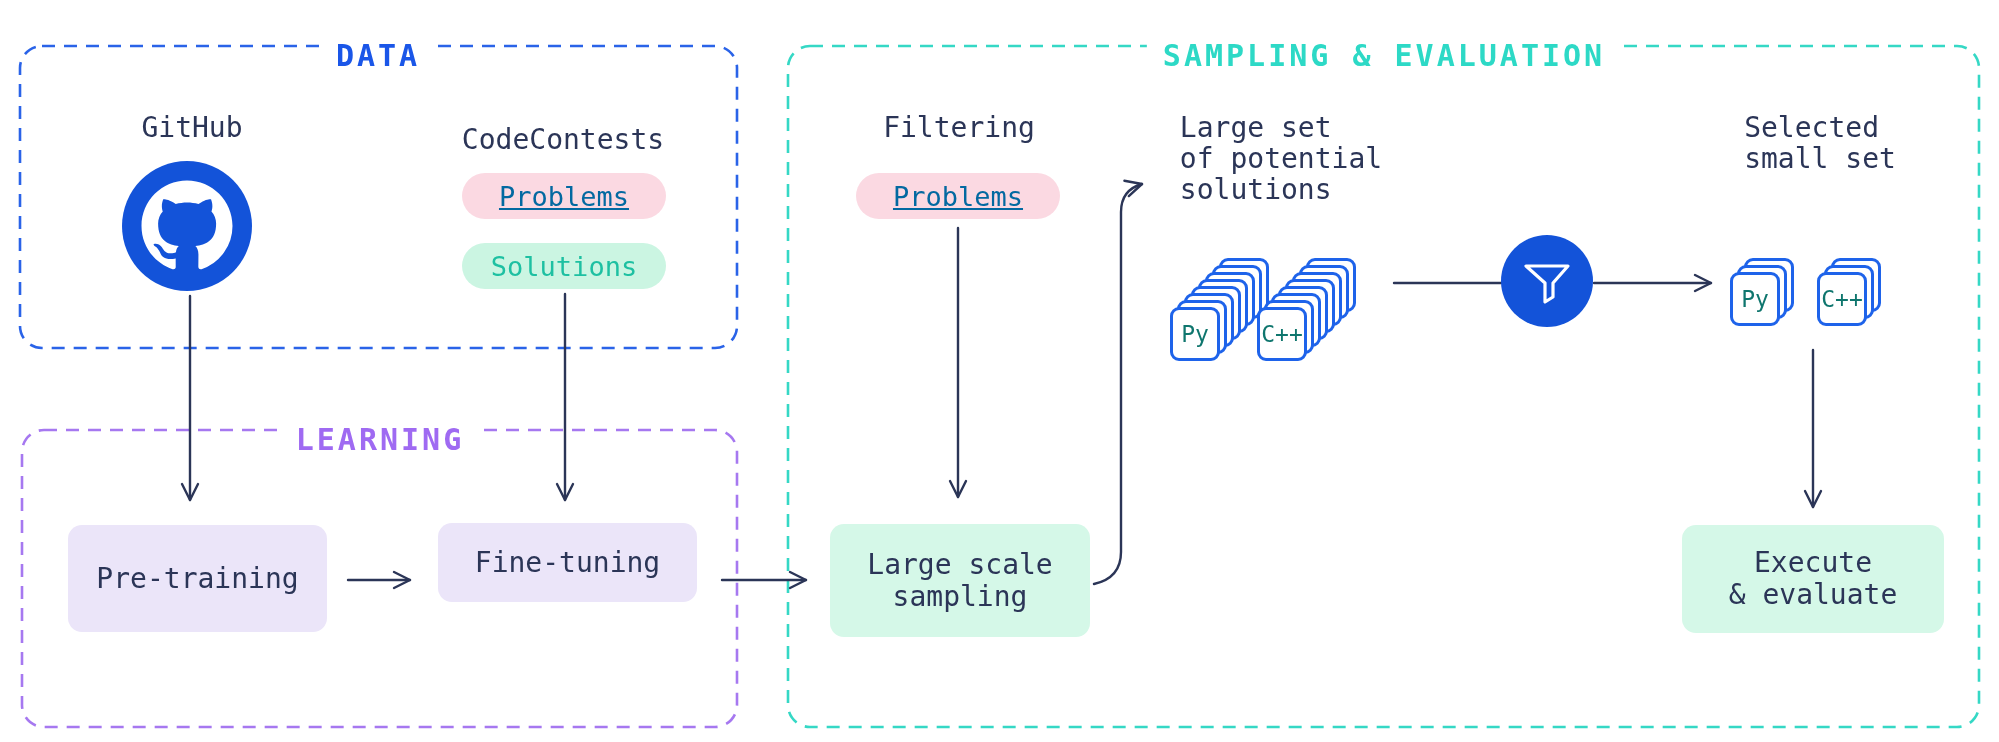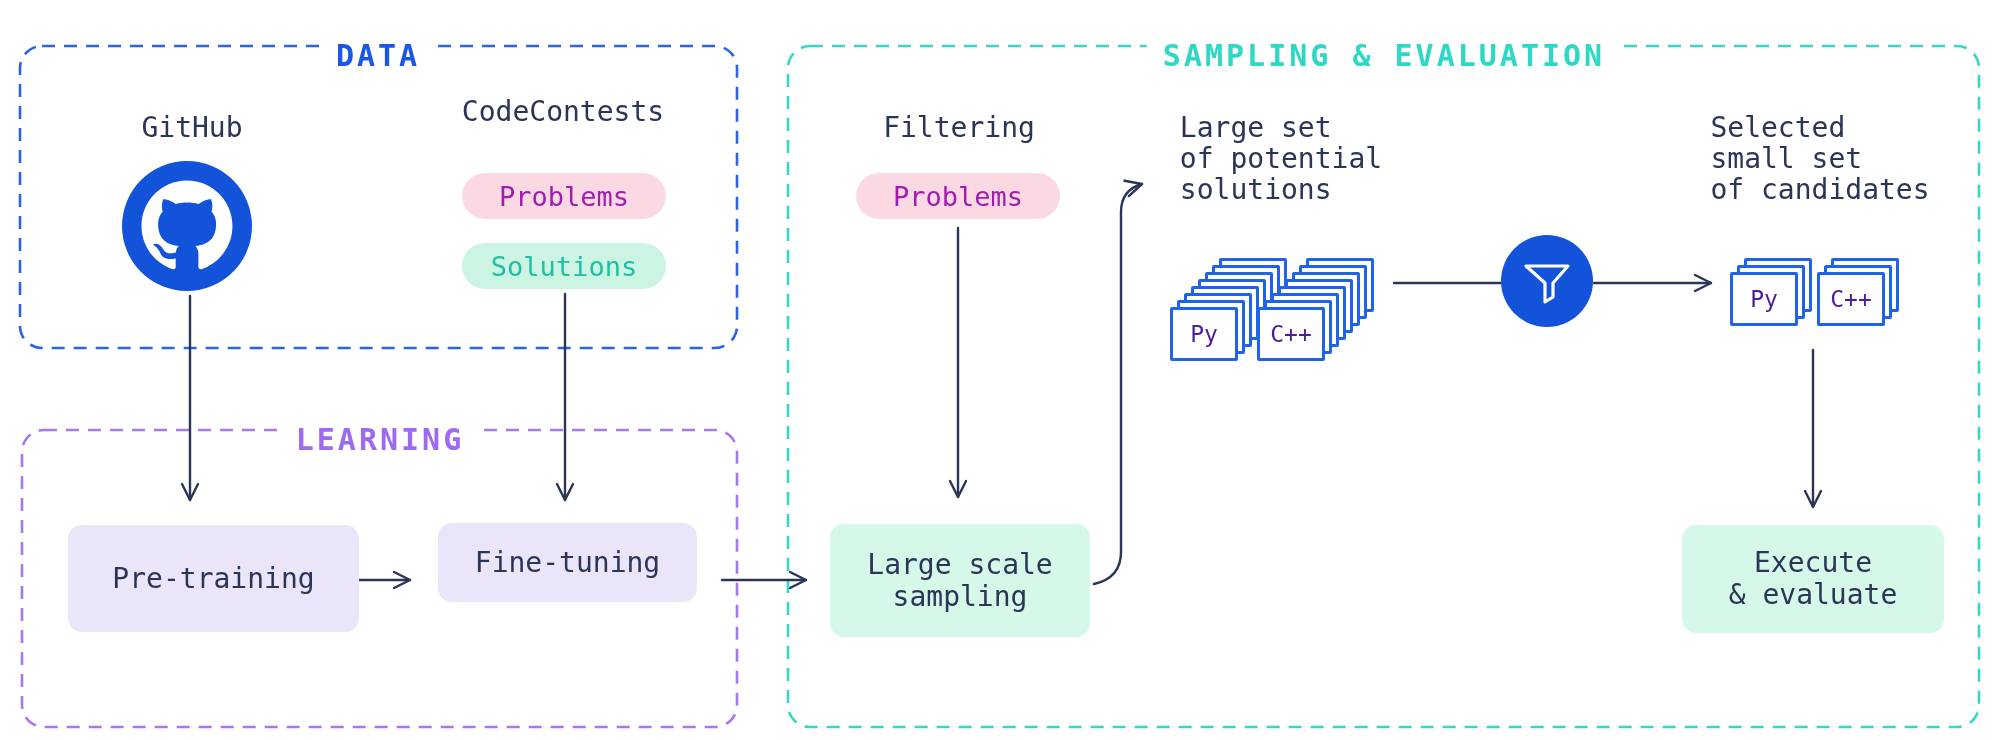--- a/index.html
+++ b/index.html
@@ -27,52 +27,52 @@
     text-align:left;color:#2b3557;font-size:28px;line-height:31px;
     white-space:nowrap;
   }
 
   
   .badge{
     position:absolute;z-index:2;width:204px;height:46px;border-radius:23px;
     display:flex;align-items:center;justify-content:center;
     font-size:27px;
   }
-  .badge-pink{background:#fbd9e2;color:#a21caf;}
+  .badge-pink{background:#fbd9e2;color:#0369a1;text-decoration:underline;}
   .badge-mint{background:#cbf5e2;color:#1ec0a2;}
 
   
   .process-box{
     position:absolute;z-index:2;border-radius:14px;
     display:flex;flex-direction:column;align-items:center;justify-content:center;
     color:#2b3557;font-size:28px;line-height:32px;text-align:center;
   }
   .box-lavender{background:#ebe5f9;}
   .box-green{background:#d5f8e8;}
-  #box-pretraining{left:68px;top:525px;width:291px;height:107px;}
+  #box-pretraining{left:68px;top:525px;width:259px;height:107px;}
   #box-finetuning{left:438px;top:523px;width:259px;height:79px;}
   #box-sampling{left:830px;top:524px;width:260px;height:113px;}
   #box-execute{left:1682px;top:525px;width:262px;height:108px;}
 
   
   .icon-wrap{position:absolute;z-index:2;}
   #github-icon{left:122px;top:161px;width:130px;height:130px;}
   #filter-icon{left:1501px;top:235px;width:92px;height:92px;}
 
   
   .stack{position:absolute;z-index:2;}
   #stack-large-py{left:1170px;top:258px;width:109px;height:103px;}
   #stack-large-cpp{left:1257px;top:258px;width:109px;height:103px;}
   #stack-selected-py{left:1730px;top:256px;width:76px;height:70px;}
   #stack-selected-cpp{left:1817px;top:256px;width:76px;height:70px;}
   .card{
-    position:absolute;width:68px;height:54px;background:#ffffff;
-    border:3px solid #1e63ea;border-radius:2px;box-sizing:border-box;
+    position:absolute;width:50px;height:54px;background:#ffffff;
+    border:3px solid #1e63ea;border-radius:9px;box-sizing:border-box;
     display:flex;align-items:center;justify-content:center;
-    color:#4c1d95;font-size:23px;
+    color:#0f766e;font-size:23px;
   }
 </style>
 </head>
 <body>
 
 <div id="canvas">
 
   <svg id="overlay" width="1999" height="742" viewBox="0 0 1999 742">
     <defs>
       <marker id="ah" viewBox="0 0 24 24" markerWidth="24" markerHeight="24" refX="21" refY="12" orient="auto" markerUnits="userSpaceOnUse">
@@ -104,21 +104,21 @@
   <div class="node-label" style="left:192px;top:112px">GitHub</div>
   <div class="icon-wrap" id="github-icon">
     <svg width="130" height="130" viewBox="0 0 130 130">
       <circle cx="65" cy="65" r="65" fill="#1353d9"></circle>
       <g transform="translate(19.5,19.5) scale(5.6875)">
         <path fill="#ffffff" fill-rule="evenodd" d="M8 0C3.58 0 0 3.58 0 8c0 3.54 2.29 6.53 5.47 7.59.4.07.55-.17.55-.38 0-.19-.01-.82-.01-1.49-2.01.37-2.53-.49-2.69-.94-.09-.23-.48-.94-.82-1.13-.28-.15-.68-.52-.01-.53.63-.01 1.08.58 1.23.82.72 1.21 1.87.87 2.33.66.07-.52.28-.87.51-1.07-1.78-.2-3.64-.89-3.64-3.95 0-.87.31-1.59.82-2.15-.08-.2-.36-1.02.08-2.12 0 0 .67-.21 2.2.82.64-.18 1.32-.27 2-.27s1.36.09 2 .27c1.53-1.04 2.2-.82 2.2-.82.44 1.1.16 1.92.08 2.12.51.56.82 1.27.82 2.15 0 3.07-1.87 3.75-3.65 3.95.29.25.54.73.54 1.48 0 1.07-.01 1.93-.01 2.2 0 .21.15.46.55.38A8.012 8.012 0 0 0 16 8c0-4.42-3.58-8-8-8z"></path>
       </g>
     </svg>
   </div>
 
-  <div class="node-label" style="left:563px;top:96px">CodeContests</div>
+  <div class="node-label" style="left:563px;top:124px">CodeContests</div>
   <div class="badge badge-pink" style="left:462px;top:173px">Problems</div>
   <div class="badge badge-mint" style="left:462px;top:243px">Solutions</div>
 
   <div class="process-box box-lavender" id="box-pretraining">
     <div>Pre-training</div>
   </div>
   <div class="process-box box-lavender" id="box-finetuning">
     <div>Fine-tuning</div>
   </div>
 
@@ -160,21 +160,20 @@
   <div class="icon-wrap" id="filter-icon">
     <svg width="92" height="92" viewBox="0 0 92 92">
       <circle cx="46" cy="46" r="46" fill="#1353d9"></circle>
       <path d="M25 31 L67 31 L52 48 L52 62 L44 67 L44 48 Z" fill="none" stroke="#ffffff" stroke-width="3.2" stroke-linejoin="round" stroke-linecap="round"></path>
     </svg>
   </div>
 
   <div class="node-label" style="left:1820px;top:112px">
     <div>Selected</div>
     <div>small set</div>
-    <div>of candidates</div>
   </div>
 
   <div class="stack" id="stack-selected-py">
       <div class="card" style="left: 14px; bottom: 14px;"></div>
       <div class="card" style="left: 7px; bottom: 7px;"></div>
       <div class="card" style="left: 0px; bottom: 0px;">Py</div>
     </div>
   <div class="stack" id="stack-selected-cpp">
       <div class="card" style="left: 14px; bottom: 14px;"></div>
       <div class="card" style="left: 7px; bottom: 7px;"></div>

